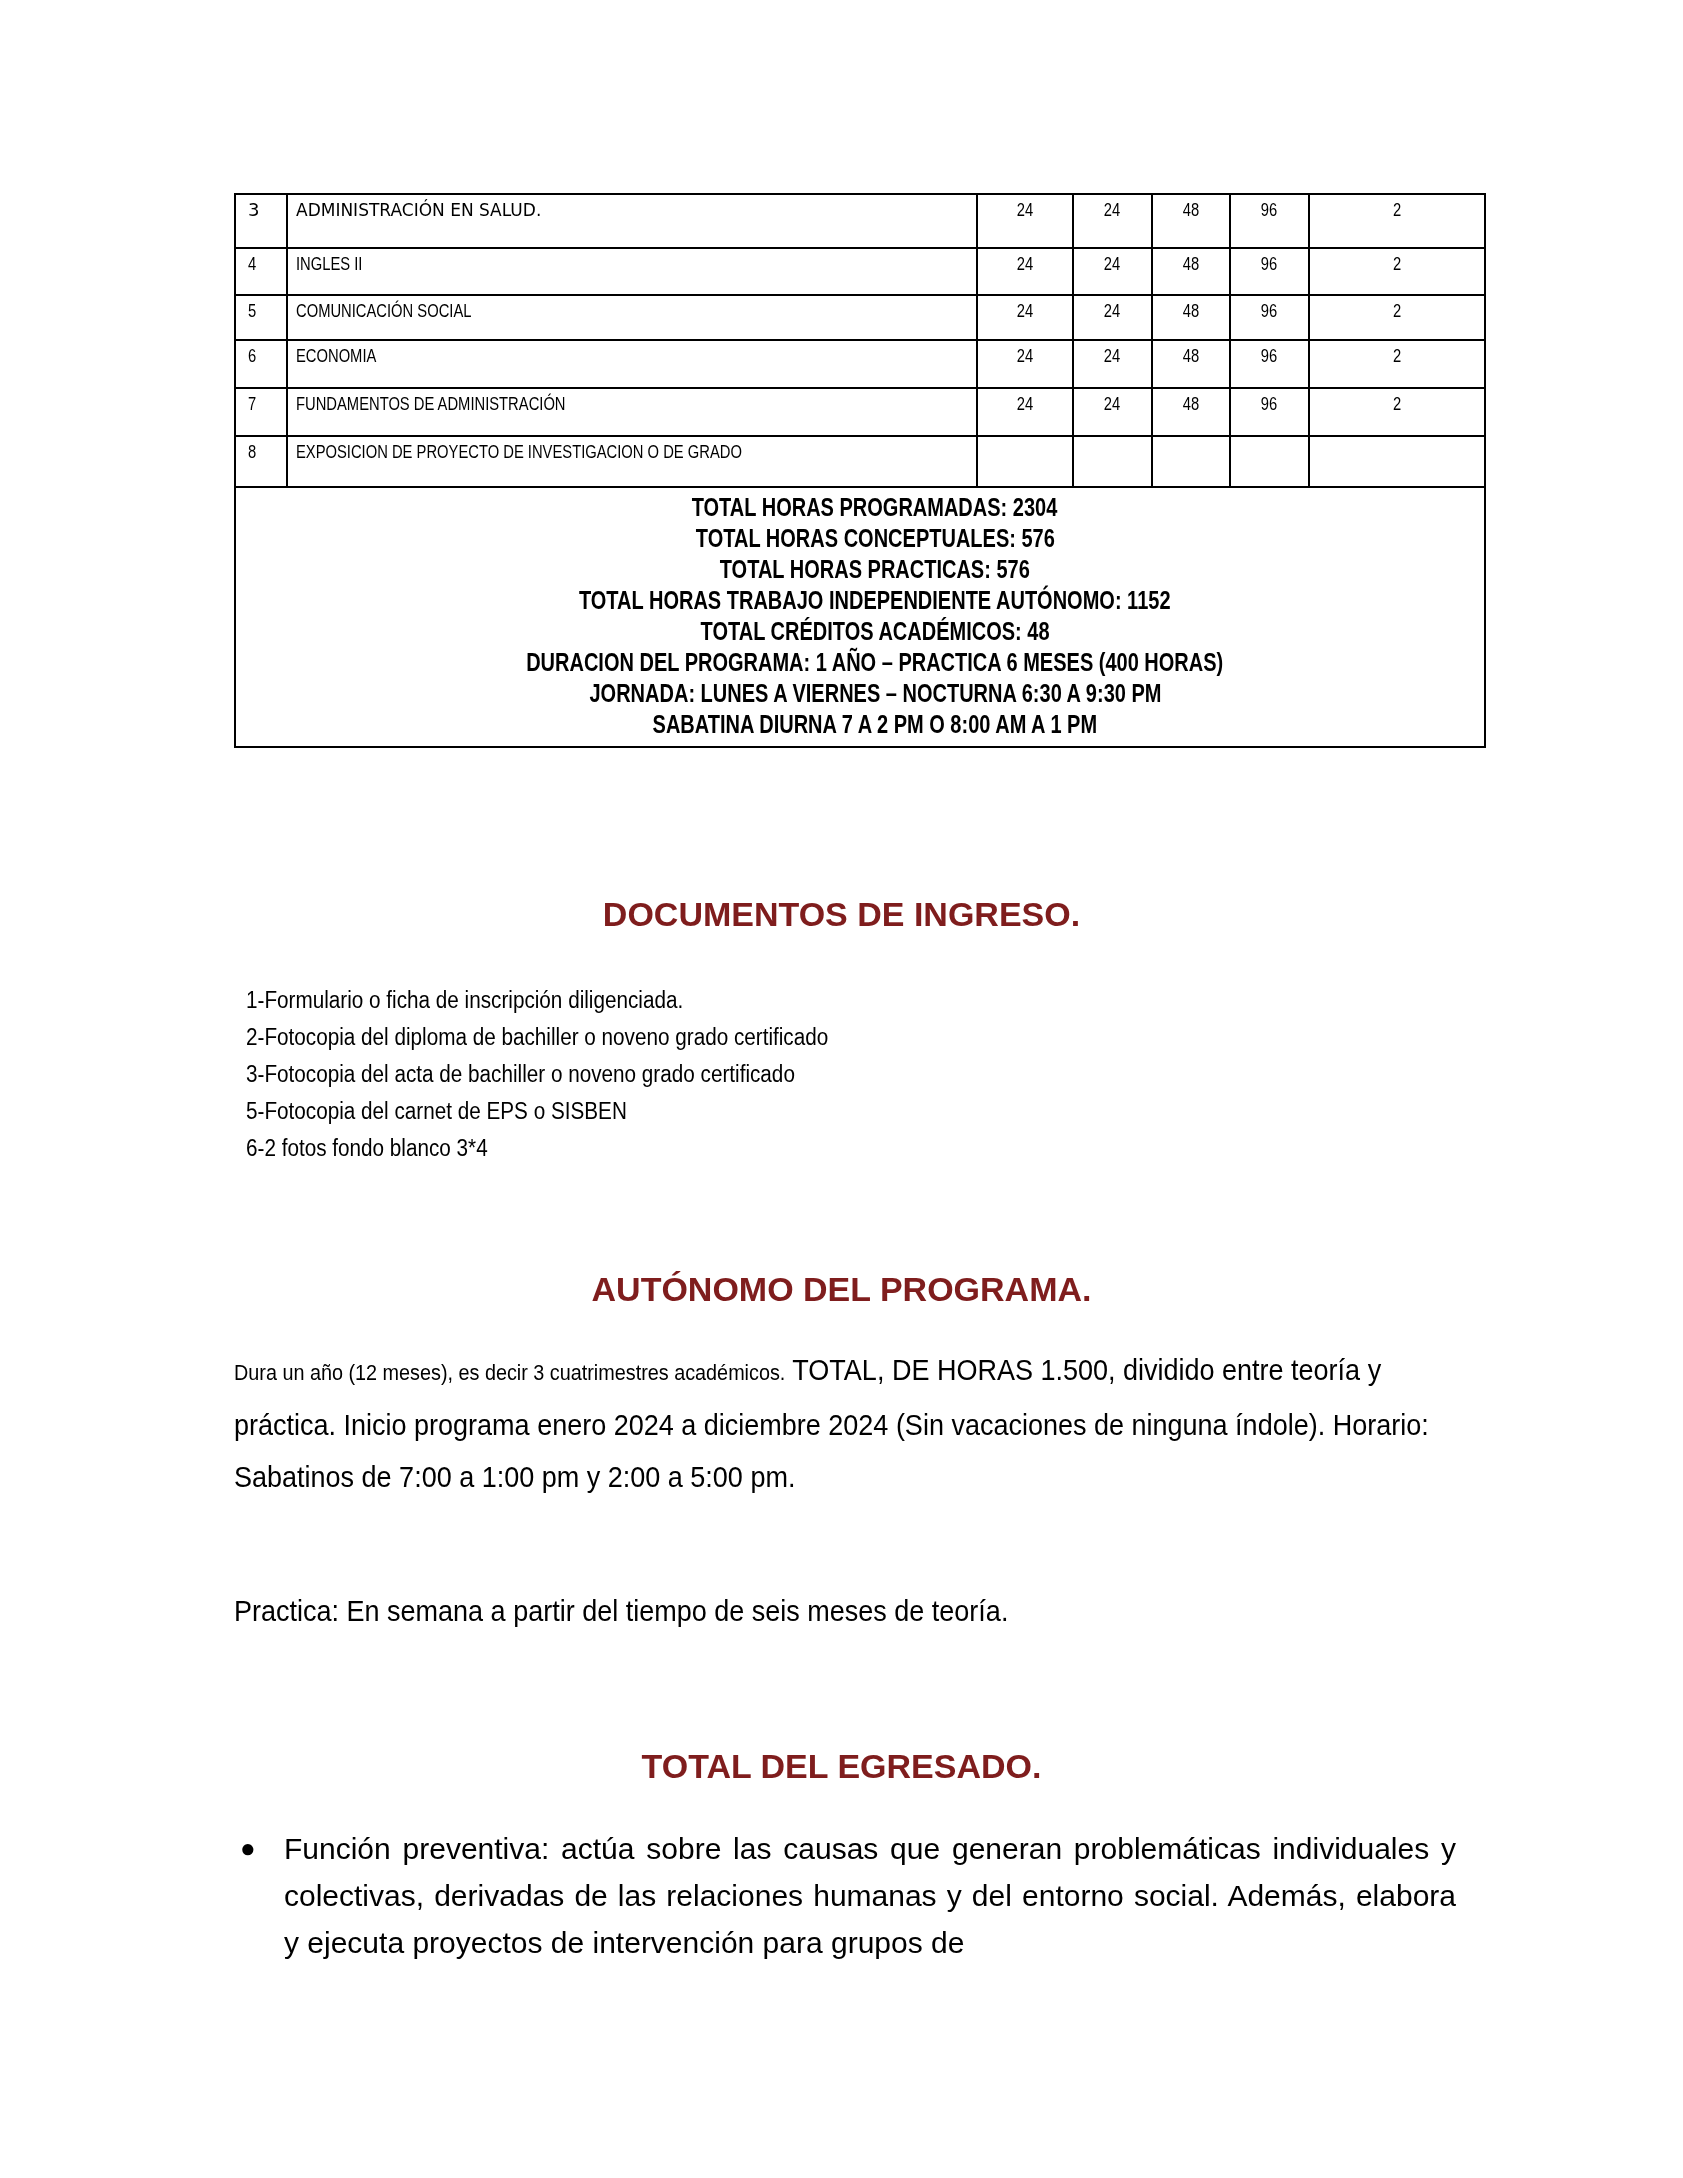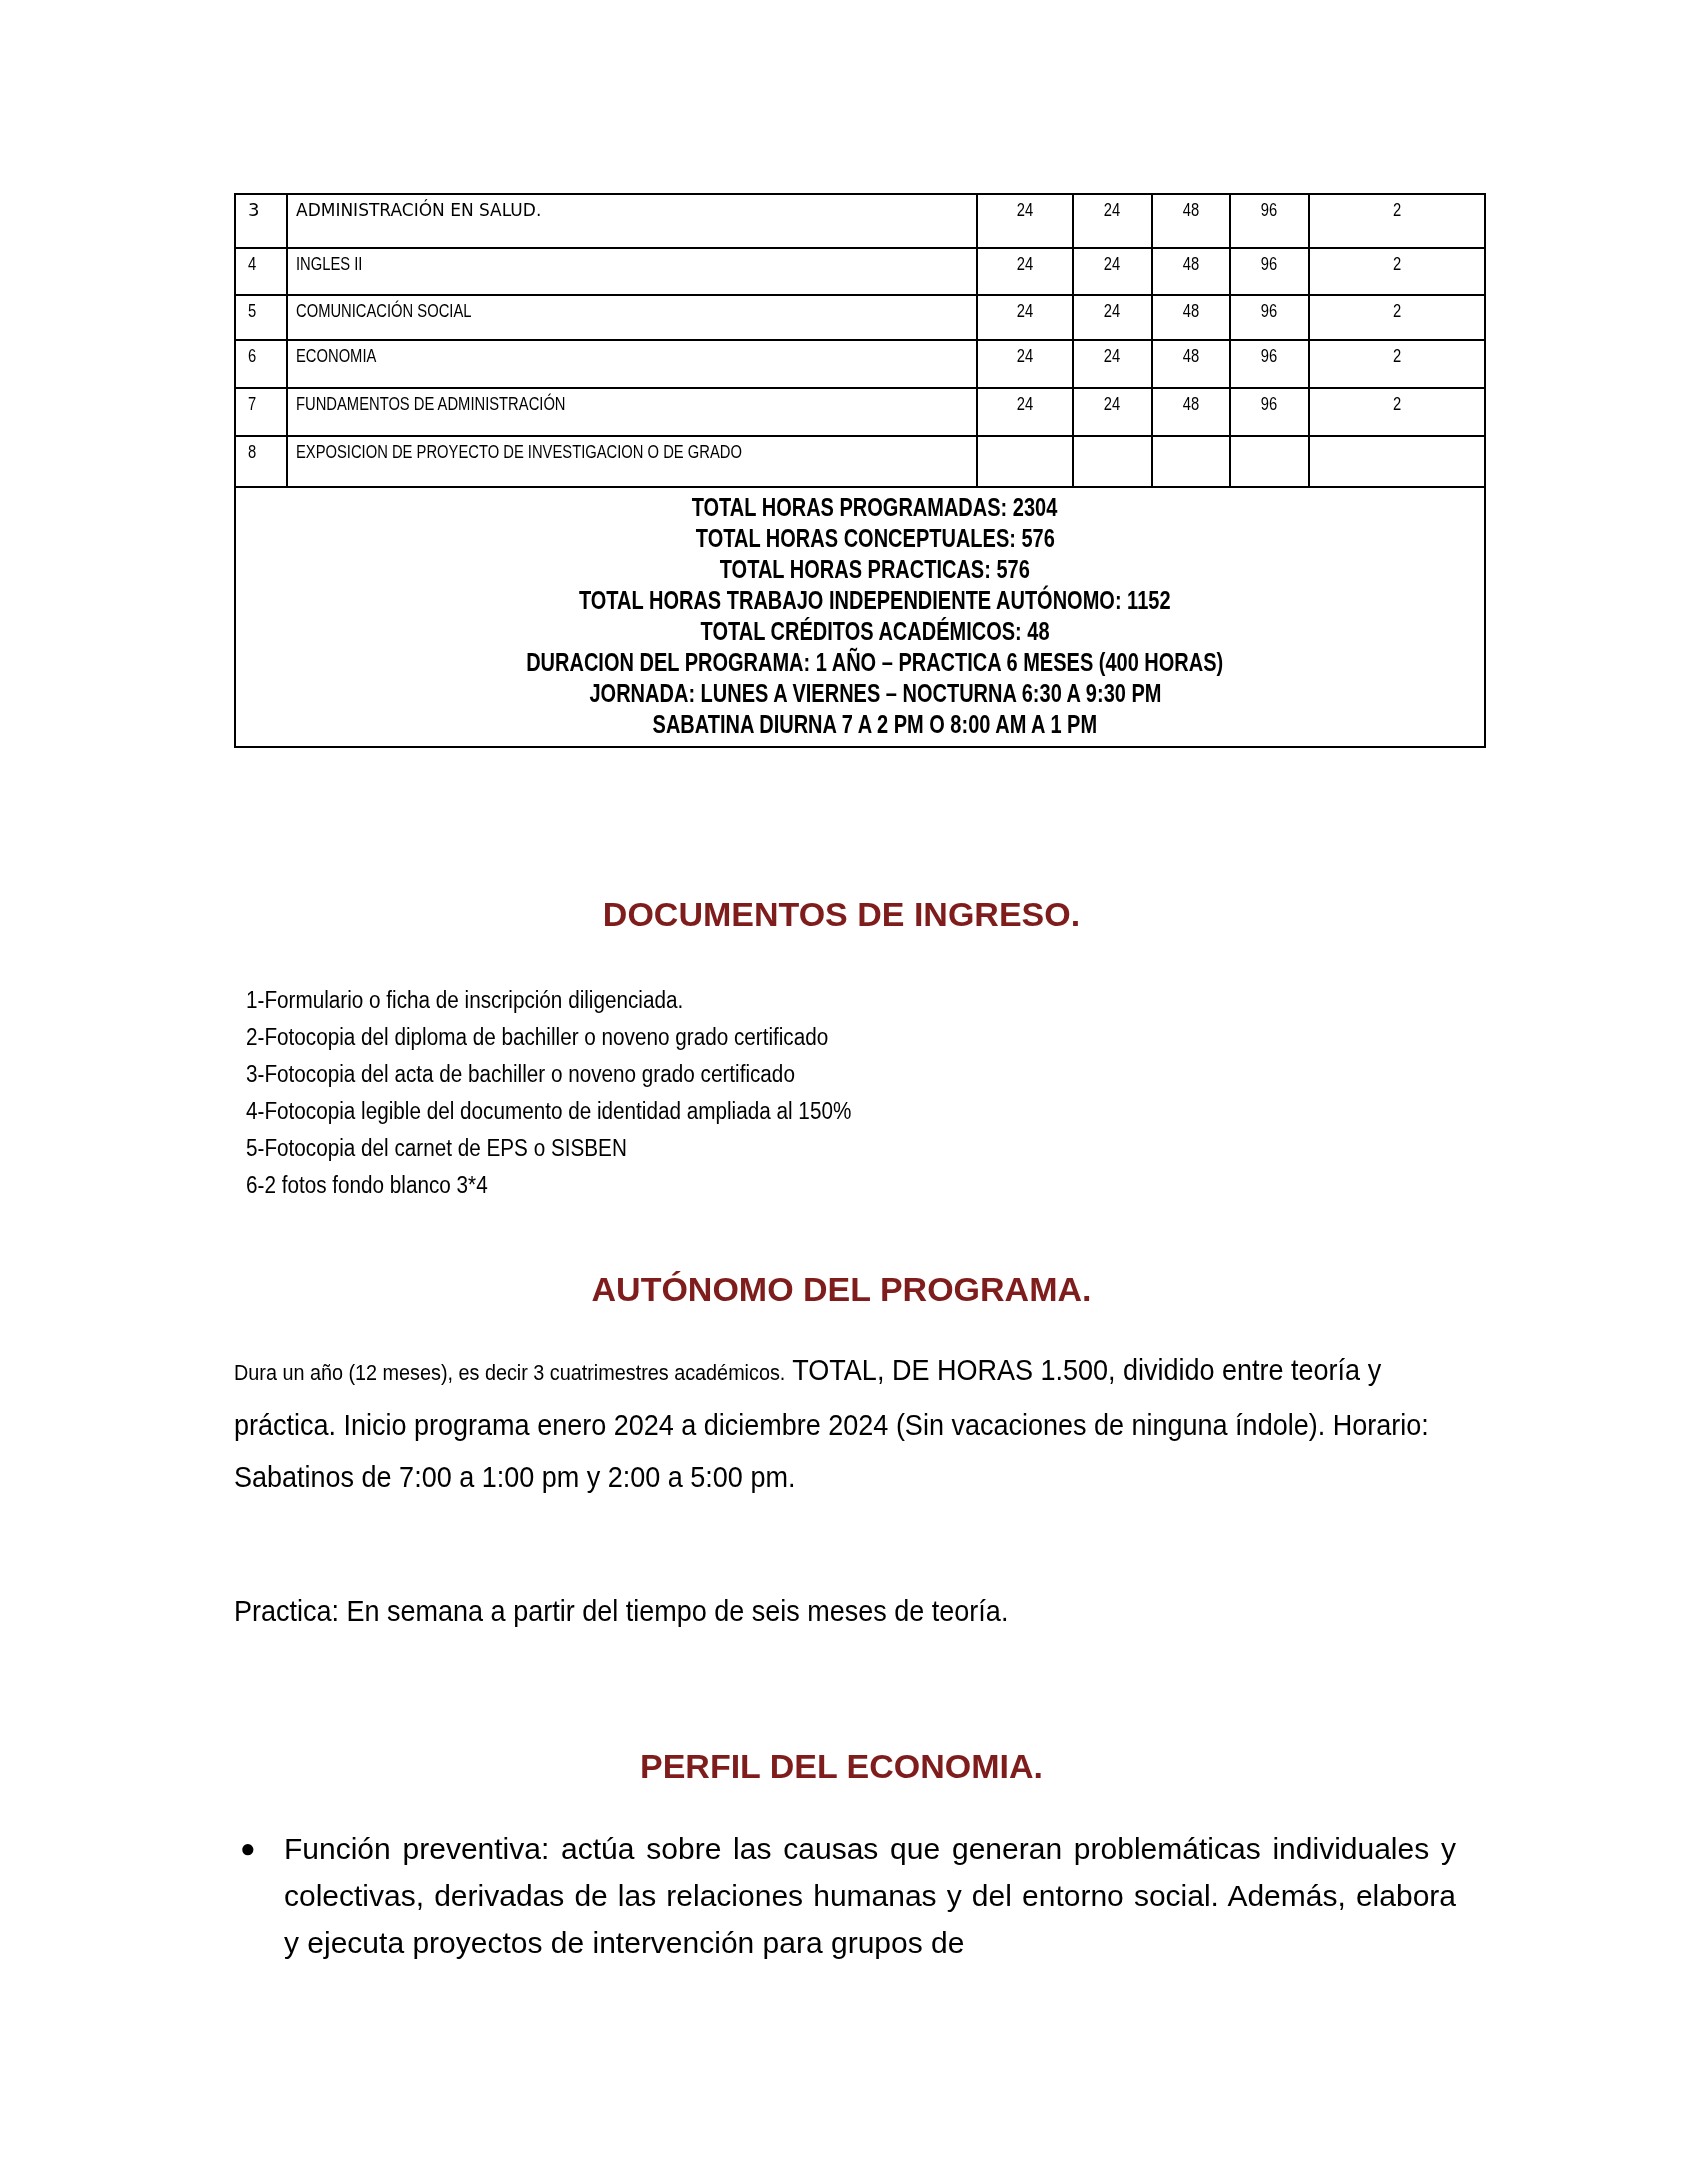--- a/index.html
+++ b/index.html
@@ -138,38 +138,37 @@
     </tr>
   </tbody>
 </table>
 
 <h2 class="heading" style="top:895px">DOCUMENTOS DE INGRESO.</h2>
 
 <ul class="doc-list">
   <li><span>1-Formulario o ficha de inscripción diligenciada.</span></li>
   <li><span>2-Fotocopia del diploma de bachiller o noveno grado certificado</span></li>
   <li><span>3-Fotocopia del acta de bachiller o noveno grado certificado</span></li>
-  <li><span>4-Fotocopia legible del documento de identidad ampliada al 150%</span></li>
   <li><span>5-Fotocopia del carnet de EPS o SISBEN</span></li>
   <li><span>6-2 fotos fondo blanco 3*4</span></li>
 </ul>
 
 <h2 class="heading" style="top:1270px">AUTÓNOMO DEL PROGRAMA.</h2>
 
 <p class="para" style="top:1344px">
   <span class="inner">
     <span class="small">Dura un año (12 meses), es decir 3 cuatrimestres académicos.</span><span> TOTAL, DE HORAS 1.500, dividido entre teoría y práctica. Inicio programa enero 2024 a diciembre 2024 (Sin vacaciones de ninguna índole). Horario: Sabatinos de 7:00 a 1:00 pm y 2:00 a 5:00 pm.</span>
   </span>
 </p>
 
 <p class="para" style="top:1585px">
   <span class="inner">Practica: En semana a partir del tiempo de seis meses de teoría.</span>
 </p>
 
-<h2 class="heading" style="top:1747px">PERFIL DEL ECONOMIA.</h2>
+<h2 class="heading" style="top:1747px">TOTAL DEL EGRESADO.</h2>
 
 <ul class="bullet-list">
   <li>
     <span class="bullet-dot">●</span>
     <span class="label">Función preventiva:</span><span> actúa sobre las causas que generan problemáticas individuales y colectivas, derivadas de las relaciones humanas y del entorno social. Además, elabora y ejecuta proyectos de intervención para grupos de</span>
   </li>
 </ul>
 
 
 </body></html>

